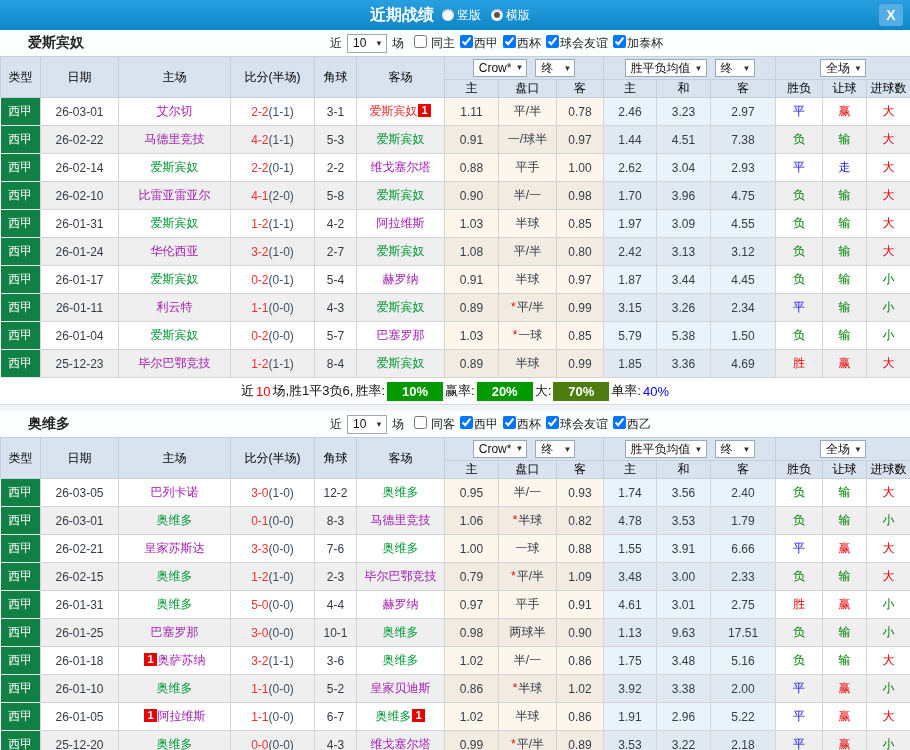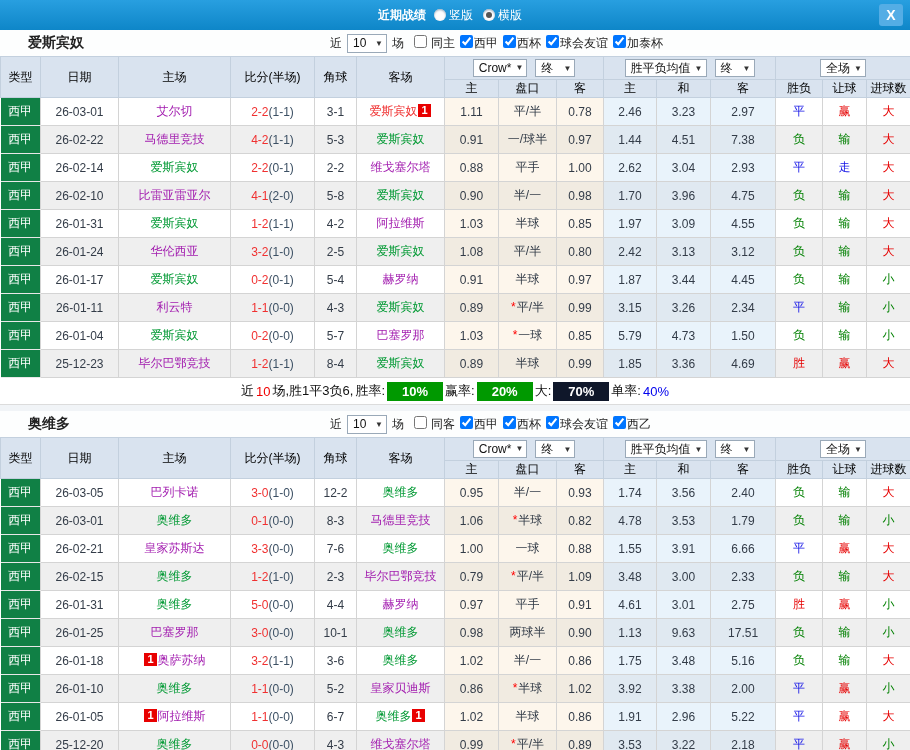--- a/index.html
+++ b/index.html
@@ -8,21 +8,21 @@
     width:910px; height:750px; overflow:hidden; background:#fff;
     font-family:"Liberation Sans","DejaVu Sans",sans-serif;
     font-size:12px; color:#333;
   }
   
   .titlebar {
     position:relative; height:30px;
     background:linear-gradient(#289fe0,#0e86c8);
     display:flex; align-items:center; justify-content:center;
   }
-  .titlebar .title { color:#fff; font-weight:bold; font-size:12px; margin-right:8px; }
+  .titlebar .title { color:#fff; font-weight:bold; font-size:16px; margin-right:8px; }
   .radio-opt { display:inline-flex; align-items:center; color:#fff; font-size:12px; margin-right:10px; cursor:pointer; }
   .radio {
     display:inline-block; width:12px; height:12px; border-radius:50%;
     background:#fdfdfd; box-shadow:inset 0 1px 2px #9ab; margin-right:3px;
   }
   .radio.on { position:relative; }
   .radio.on::after {
     content:""; position:absolute; left:3px; top:3px; width:6px; height:6px;
     border-radius:50%; background:#555;
   }
@@ -84,21 +84,21 @@
   
   .summary {
     height:27px; display:flex; align-items:center; justify-content:center;
     font-size:13px; color:#111; border-bottom:1px solid #dcdcdc; background:#fff;
   }
   .summary span { margin:0 1px; }
   .summary .red { color:#f00000; }
   .summary .blue { color:#0000ee; }
   .pct { color:#fff; font-weight:bold; padding:2px 15px; margin:0 4px; }
   .pct.g { background:#009900; }
-  .pct.r { background:#0f172a; }
+  .pct.r { background:#4d7c0f; }
   .section-gap { height:6px; background:#f1f4f7; }
 </style>
 </head>
 <body>
 
 <div class="titlebar">
   <span class="title">近期战绩</span>
   <span class="radio-opt">
     <span class="radio"></span>
     <span>竖版</span>
@@ -289,21 +289,21 @@
         <td class="c-mean">4.55</td>
         <td class="c-res c-green">负</td>
         <td class="c-res c-green">输</td>
         <td class="c-res c-red">大</td>
       </tr>
       <tr>
         <td class="c-type">西甲</td>
         <td class="c-date">26-01-24</td>
         <td class="c-team"><span class="tname t-dark">华伦西亚</span></td>
         <td class="c-score"><span class="ft">3-2</span><span class="ht">(1-0)</span></td>
-        <td class="c-corner">2-5</td>
+        <td class="c-corner">2-7</td>
         <td class="c-team"><span class="tname t-green">爱斯宾奴</span></td>
         <td class="c-odds">1.08</td>
         <td class="c-odds"><span>平/半</span></td>
         <td class="c-odds">0.80</td>
         <td class="c-mean">2.42</td>
         <td class="c-mean">3.13</td>
         <td class="c-mean">3.12</td>
         <td class="c-res c-green">负</td>
         <td class="c-res c-green">输</td>
         <td class="c-res c-red">大</td>
@@ -346,21 +346,21 @@
         <td class="c-type">西甲</td>
         <td class="c-date">26-01-04</td>
         <td class="c-team"><span class="tname t-green">爱斯宾奴</span></td>
         <td class="c-score"><span class="ft">0-2</span><span class="ht">(0-0)</span></td>
         <td class="c-corner">5-7</td>
         <td class="c-team"><span class="tname t-dark">巴塞罗那</span></td>
         <td class="c-odds">1.03</td>
         <td class="c-odds"><span class="star">*</span><span>一球</span></td>
         <td class="c-odds">0.85</td>
         <td class="c-mean">5.79</td>
-        <td class="c-mean">4.73</td>
+        <td class="c-mean">5.38</td>
         <td class="c-mean">1.50</td>
         <td class="c-res c-green">负</td>
         <td class="c-res c-green">输</td>
         <td class="c-res c-green">小</td>
       </tr>
       <tr>
         <td class="c-type">西甲</td>
         <td class="c-date">25-12-23</td>
         <td class="c-team"><span class="tname t-dark">毕尔巴鄂竞技</span></td>
         <td class="c-score"><span class="ft">1-2</span><span class="ht">(1-1)</span></td>

